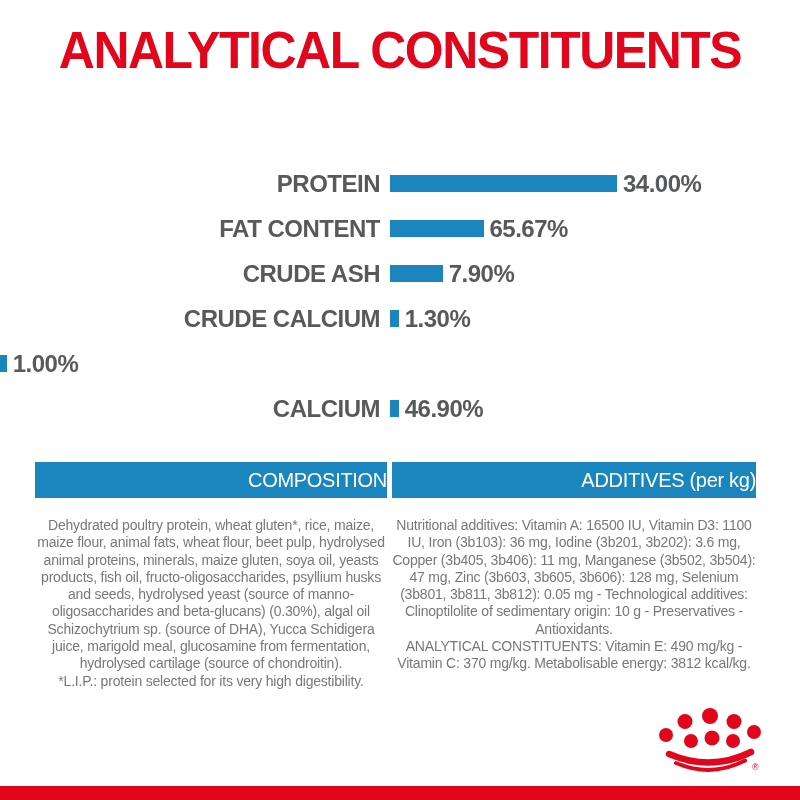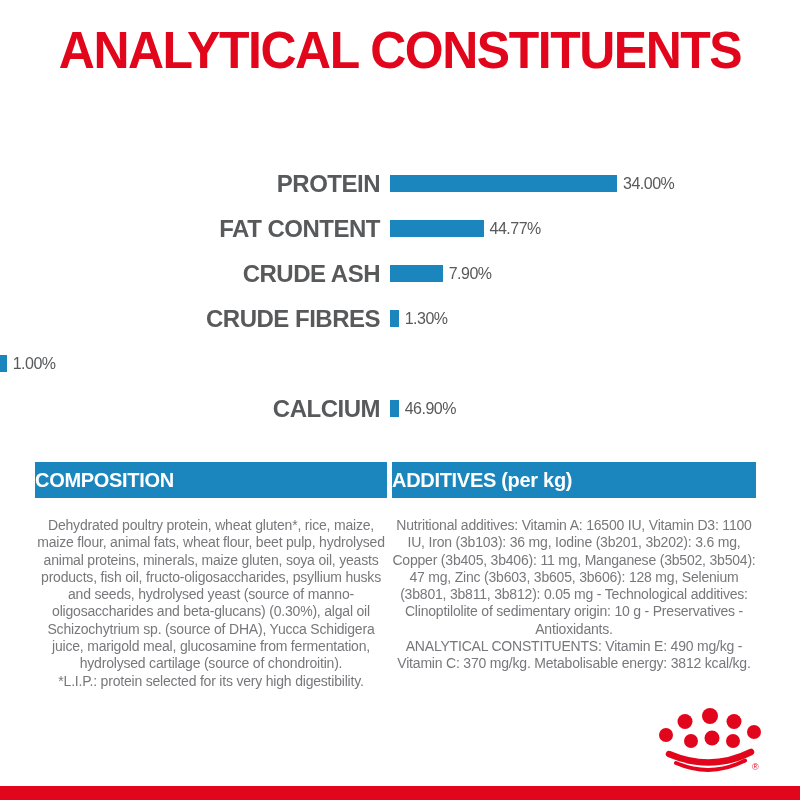--- a/index.html
+++ b/index.html
@@ -26,30 +26,30 @@
   .chart{position:absolute;top:175px;left:0;width:800px;}
   .chart-row{display:flex;align-items:center;height:17px;margin-bottom:28px;}
   .bar-label{
     width:390px;text-align:right;padding-right:10px;
     color:var(--label-gray);font-size:24px;font-weight:bold;letter-spacing:-0.5px;
     white-space:nowrap;
   }
   .bar{height:17px;background:var(--accent-blue);flex:0 0 auto;}
   .bar-value{
     margin-left:6px;color:var(--label-gray);
-    font-size:16px;font-weight:normal;letter-spacing:-0.5px;white-space:nowrap;
+    font-size:24px;font-weight:bold;letter-spacing:-0.5px;white-space:nowrap;
   }
 
   
   .column{position:absolute;top:462px;}
   .column.left{left:35px;width:352px;}
   .column.right{left:392px;width:364px;}
   .col-header{
     height:36px;line-height:36px;background:var(--accent-blue);
-    color:#fff;text-align:left;font-size:20px;font-weight:bold;
+    color:#fff;text-align:right;font-size:20px;font-weight:normal;
     letter-spacing:-0.3px;
   }
   .col-body{
     margin-top:19px;color:var(--body-gray);
     font-size:14px;line-height:17.3px;letter-spacing:-0.2px;
   }
   .col-body p{margin:0;text-align:center;}
 
   
   .crown{position:absolute;left:656px;top:708px;width:132px;height:76px;}
@@ -70,29 +70,29 @@
 
   <div class="chart" id="chart">
       <div class="chart-row">
         <div class="bar-label">PROTEIN</div>
         <div class="bar" style="width: 227px; background: rgb(27, 134, 190);"></div>
         <div class="bar-value">34.00%</div>
       </div>
       <div class="chart-row">
         <div class="bar-label">FAT CONTENT</div>
         <div class="bar" style="width: 93.5px; background: rgb(27, 134, 190);"></div>
-        <div class="bar-value">44.77%</div>
+        <div class="bar-value">65.67%</div>
       </div>
       <div class="chart-row">
         <div class="bar-label">CRUDE ASH</div>
         <div class="bar" style="width: 52.7px; background: rgb(27, 134, 190);"></div>
         <div class="bar-value">7.90%</div>
       </div>
       <div class="chart-row">
-        <div class="bar-label">CRUDE FIBRES</div>
+        <div class="bar-label">CRUDE CALCIUM</div>
         <div class="bar" style="width: 8.7px; background: rgb(27, 134, 190);"></div>
         <div class="bar-value">1.30%</div>
       </div>
       <div class="chart-row">
         <div class="bar" style="width: 6.7px; background: rgb(27, 134, 190);"></div>
         <div class="bar-value">1.00%</div>
       </div>
       <div class="chart-row">
         <div class="bar-label">CALCIUM</div>
         <div class="bar" style="width: 8.7px; background: rgb(27, 134, 190);"></div>

